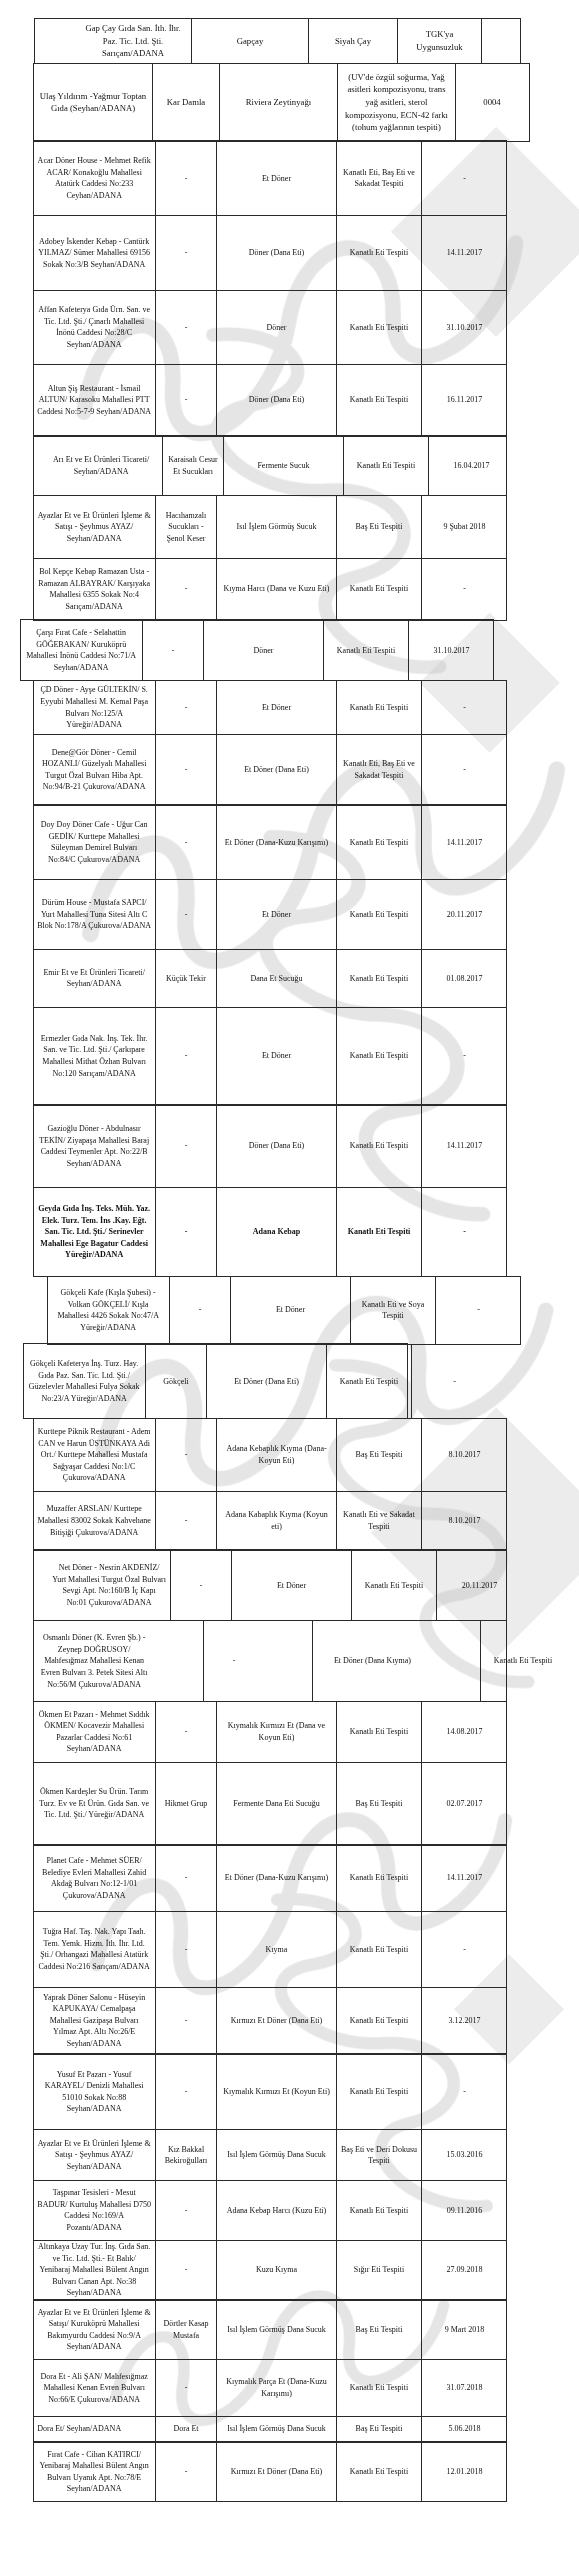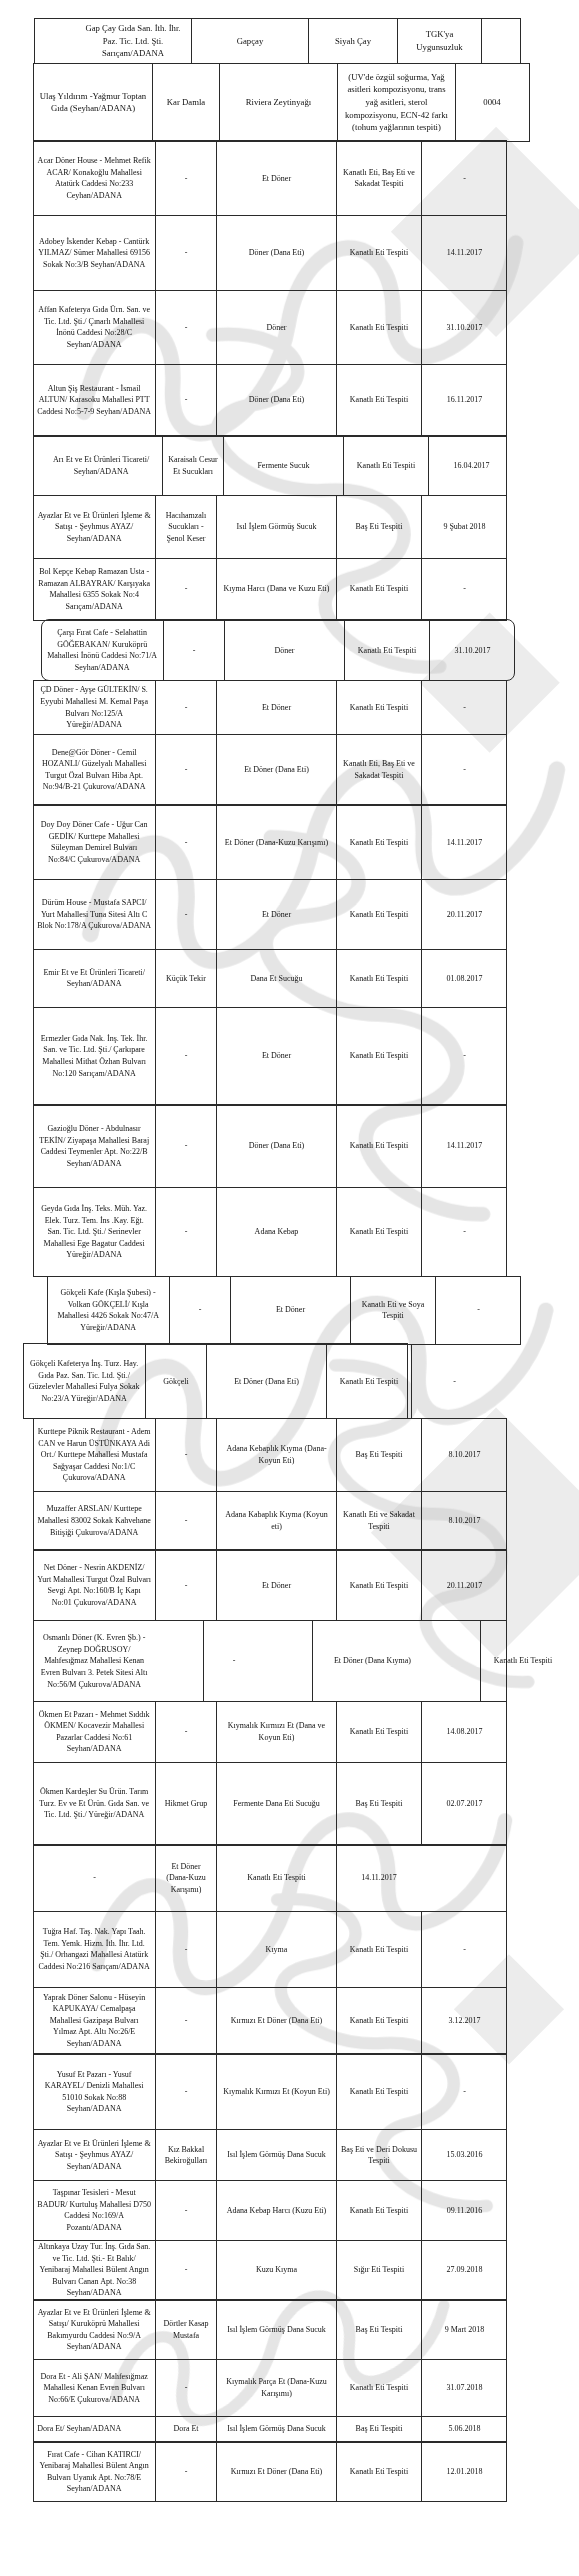--- a/index.html
+++ b/index.html
@@ -114,21 +114,21 @@
         <div class="c">Baş Eti Tespiti</div>
         <div class="c">9 Şubat 2018</div>
       </div>
       <div class="row" style="margin-left: 33px; width: 474px; height: 63px; grid-template-columns: 121px 61px 120px 85px 86px;">
         <div class="c left">Bol Kepçe Kebap Ramazan Usta - Ramazan ALBAYRAK/ Karşıyaka Mahallesi 6355 Sokak No:4 Sarıçam/ADANA</div>
         <div class="c">-</div>
         <div class="c">Kıyma Harcı (Dana ve Kuzu Eti)</div>
         <div class="c">Kanatlı Eti Tespiti</div>
         <div class="c">-</div>
       </div>
-      <div class="row" style="margin-left: 41px; width: 474px; height: 62px; grid-template-columns: 121px 61px 120px 85px 86px; border-radius: 8px;">
+      <div class="row" style="margin-left: 20px; width: 474px; height: 62px; grid-template-columns: 121px 61px 120px 85px 86px;">
         <div class="c left">Çarşı Fırat Cafe - Selahattin GÖĞEBAKAN/ Kuruköprü Mahallesi İnönü Caddesi No:71/A Seyhan/ADANA</div>
         <div class="c">-</div>
         <div class="c">Döner</div>
         <div class="c">Kanatlı Eti Tespiti</div>
         <div class="c">31.10.2017</div>
       </div>
       <div class="row" style="margin-left: 33px; width: 474px; height: 55px; grid-template-columns: 121px 61px 120px 85px 86px;">
         <div class="c left">ÇD Döner - Ayşe GÜLTEKİN/ S. Eyyubi Mahallesi M. Kemal Paşa Bulvarı No:125/A Yüreğir/ADANA</div>
         <div class="c">-</div>
         <div class="c">Et Döner</div>
@@ -170,21 +170,21 @@
         <div class="c">Kanatlı Eti Tespiti</div>
         <div class="c">-</div>
       </div>
       <div class="row" style="margin-left: 33px; width: 474px; height: 84px; grid-template-columns: 121px 61px 120px 85px 86px;">
         <div class="c left">Gazioğlu Döner - Abdulnasır TEKİN/ Ziyapaşa Mahallesi Baraj Caddesi Teymenler Apt. No:22/B Seyhan/ADANA</div>
         <div class="c">-</div>
         <div class="c">Döner (Dana Eti)</div>
         <div class="c">Kanatlı Eti Tespiti</div>
         <div class="c">14.11.2017</div>
       </div>
-      <div class="row" style="margin-left: 33px; width: 474px; height: 90px; grid-template-columns: 121px 61px 120px 85px 86px;">
+      <div class="row" style="margin-left: 33px; width: 474px; height: 90px; grid-template-columns: 121px 61px 120px 85px 86px; font-weight: bold;">
         <div class="c left">Geyda Gıda İnş. Teks. Müh. Yaz. Elek. Turz. Tem. İns .Kay. Eğt. San. Tic. Ltd. Şti./ Serinevler Mahallesi Ege Bagatur Caddesi Yüreğir/ADANA</div>
         <div class="c">-</div>
         <div class="c">Adana Kebap</div>
         <div class="c">Kanatlı Eti Tespiti</div>
         <div class="c">-</div>
       </div>
       <div class="row" style="margin-left: 47px; width: 474px; height: 69px; grid-template-columns: 121px 61px 120px 85px 86px;">
         <div class="c left">Gökçeli Kafe (Kışla Şubesi) - Volkan GÖKÇELİ/ Kışla Mahallesi 4426 Sokak No:47/A Yüreğir/ADANA</div>
         <div class="c">-</div>
         <div class="c">Et Döner</div>
@@ -205,21 +205,21 @@
         <div class="c">Baş Eti Tespiti</div>
         <div class="c">8.10.2017</div>
       </div>
       <div class="row" style="margin-left: 33px; width: 474px; height: 60px; grid-template-columns: 121px 61px 120px 85px 86px;">
         <div class="c left">Muzaffer ARSLAN/ Kurttepe Mahallesi 83002 Sokak Kahvehane Bitişiği Çukurova/ADANA</div>
         <div class="c">-</div>
         <div class="c">Adana Kabaplık Kıyma (Koyun eti)</div>
         <div class="c">Kanatlı Eti ve Sakadat Tespiti</div>
         <div class="c">8.10.2017</div>
       </div>
-      <div class="row" style="margin-left: 33px; width: 474px; height: 72px; grid-template-columns: 121px 61px 120px 85px 86px;">
+      <div class="row" style="margin-left: 33px; width: 474px; height: 72px; grid-template-columns: 121px 61px 120px 85px 86px; padding-left: 15px;">
         <div class="c left">Net Döner - Nesrin AKDENİZ/ Yurt Mahallesi Turgut Özal Bulvarı Sevgi Apt. No:160/B İç Kapı No:01 Çukurova/ADANA</div>
         <div class="c">-</div>
         <div class="c">Et Döner</div>
         <div class="c">Kanatlı Eti Tespiti</div>
         <div class="c">20.11.2017</div>
       </div>
       <div class="row" style="margin-left: 33px; width: 474px; height: 82px; grid-template-columns: 121px 61px 120px 85px 86px; gap: 48px;">
         <div class="c left">Osmanlı Döner (K. Evren Şb.) - Zeynep DOĞRUSOY/ Mahfesığmaz Mahallesi Kenan Evren Bulvarı 3. Petek Sitesi Altı No:56/M Çukurova/ADANA</div>
         <div class="c">-</div>
         <div class="c">Et Döner (Dana Kıyma)</div>
@@ -234,20 +234,21 @@
         <div class="c">14.08.2017</div>
       </div>
       <div class="row" style="margin-left: 33px; width: 474px; height: 84px; grid-template-columns: 121px 61px 120px 85px 86px;">
         <div class="c left">Ökmen Kardeşler Su Ürün. Tarım Turz. Ev ve Et Ürün. Gıda San. ve Tic. Ltd. Şti./ Yüreğir/ADANA</div>
         <div class="c">Hikmet Grup</div>
         <div class="c">Fermente Dana Eti Sucuğu</div>
         <div class="c">Baş Eti Tespiti</div>
         <div class="c">02.07.2017</div>
       </div>
       <div class="row" style="margin-left: 33px; width: 474px; height: 68px; grid-template-columns: 121px 61px 120px 85px 86px;">
+        <div class="c left">Planet Cafe - Mehmet SÜER/ Belediye Evleri Mahallesi Zahid Akdağ Bulvarı No:12-1/01 Çukurova/ADANA</div>
         <div class="c">-</div>
         <div class="c">Et Döner (Dana-Kuzu Karışımı)</div>
         <div class="c">Kanatlı Eti Tespiti</div>
         <div class="c">14.11.2017</div>
       </div>
       <div class="row" style="margin-left: 33px; width: 474px; height: 77px; grid-template-columns: 121px 61px 120px 85px 86px;">
         <div class="c left">Tuğra Haf. Taş. Nak. Yapı Taah. Tem. Yemk. Hizm. İth. İhr. Ltd. Şti./ Orhangazi Mahallesi Atatürk Caddesi No:216 Sarıçam/ADANA</div>
         <div class="c">-</div>
         <div class="c">Kıyma</div>
         <div class="c">Kanatlı Eti Tespiti</div>

